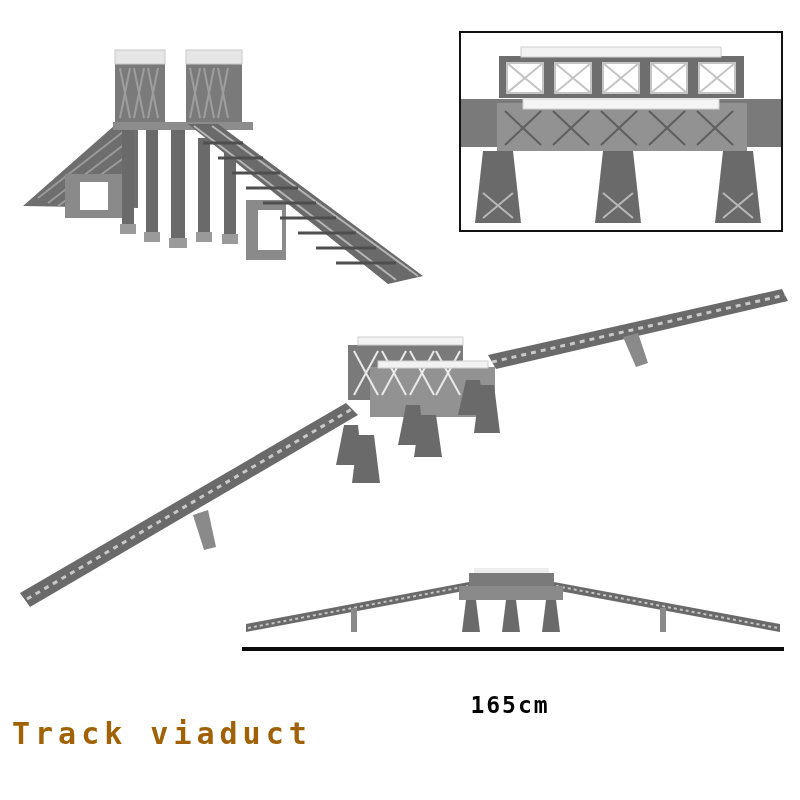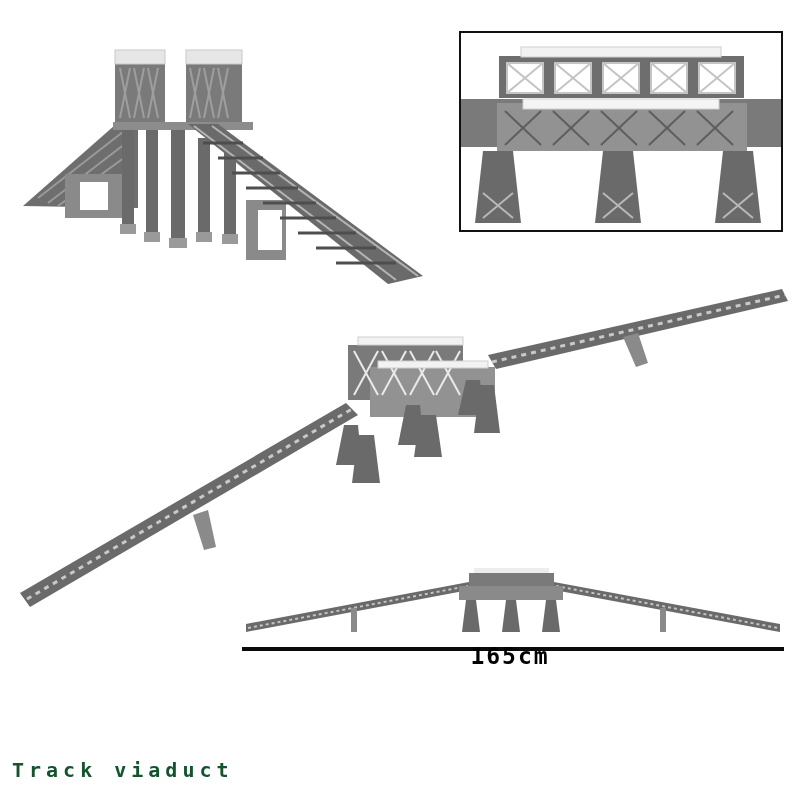--- a/index.html
+++ b/index.html
@@ -1,21 +1,21 @@
 <!DOCTYPE html>
 <html><head>
 <meta charset="utf-8">
 <style>
   html, body { margin:0; padding:0; background:#ffffff; }
   body { width:800px; height:800px; position:relative; overflow:hidden; font-family:"DejaVu Sans Mono", monospace; }
   .abs { position:absolute; }
   svg { display:block; }
-  .title { left:12px; top:758px; font-size:20px; font-weight:bold; letter-spacing:5px; color:#14532d; font-family:"DejaVu Sans Mono", monospace; }
+  .title { left:12px; top:716px; font-size:30px; font-weight:bold; letter-spacing:5px; color:#a16207; font-family:"DejaVu Sans Mono", monospace; }
   .dim-line { left:242px; top:647px; width:542px; height:4px; background:#0a0a0a; }
-  .dim-label { left:440px; top:643px; width:140px; text-align:center; font-size:23px; font-weight:bold; letter-spacing:2px; color:#000; font-family:"DejaVu Sans Mono", monospace; }
+  .dim-label { left:440px; top:692px; width:140px; text-align:center; font-size:23px; font-weight:bold; letter-spacing:2px; color:#000; font-family:"DejaVu Sans Mono", monospace; }
   .inset { left:459px; top:31px; width:324px; height:201px; border:2px solid #111; box-sizing:border-box; background:#fff; overflow:hidden; }
 </style>
 </head>
 <body>
 
 <div class="abs" style="left:18px;top:48px;">
   <svg width="410" height="240" viewBox="0 0 410 240">
 
     <polygon points="5,158 105,70 120,75 120,160" fill="#6e6e6e"></polygon>
     <g stroke="#9a9a9a" stroke-width="2">

